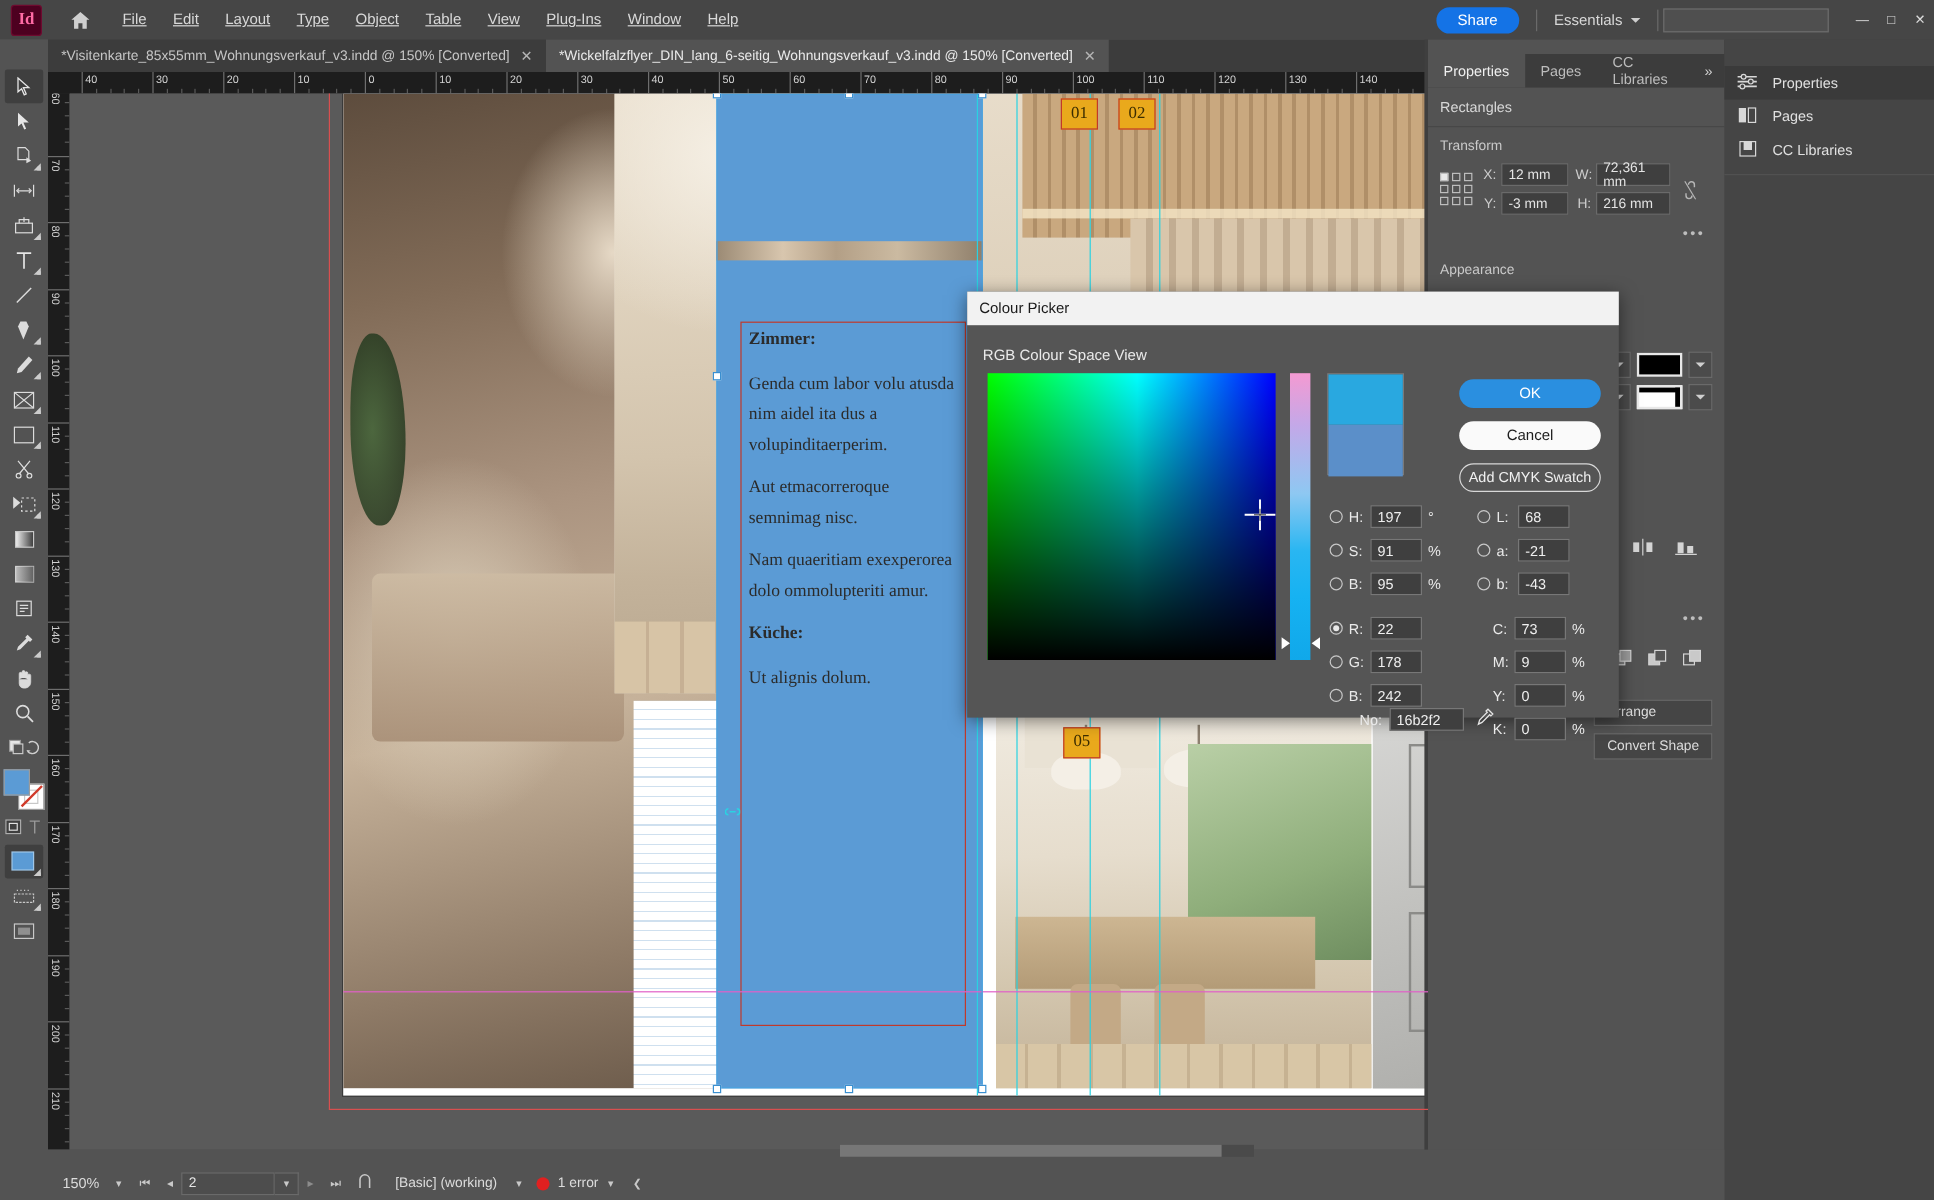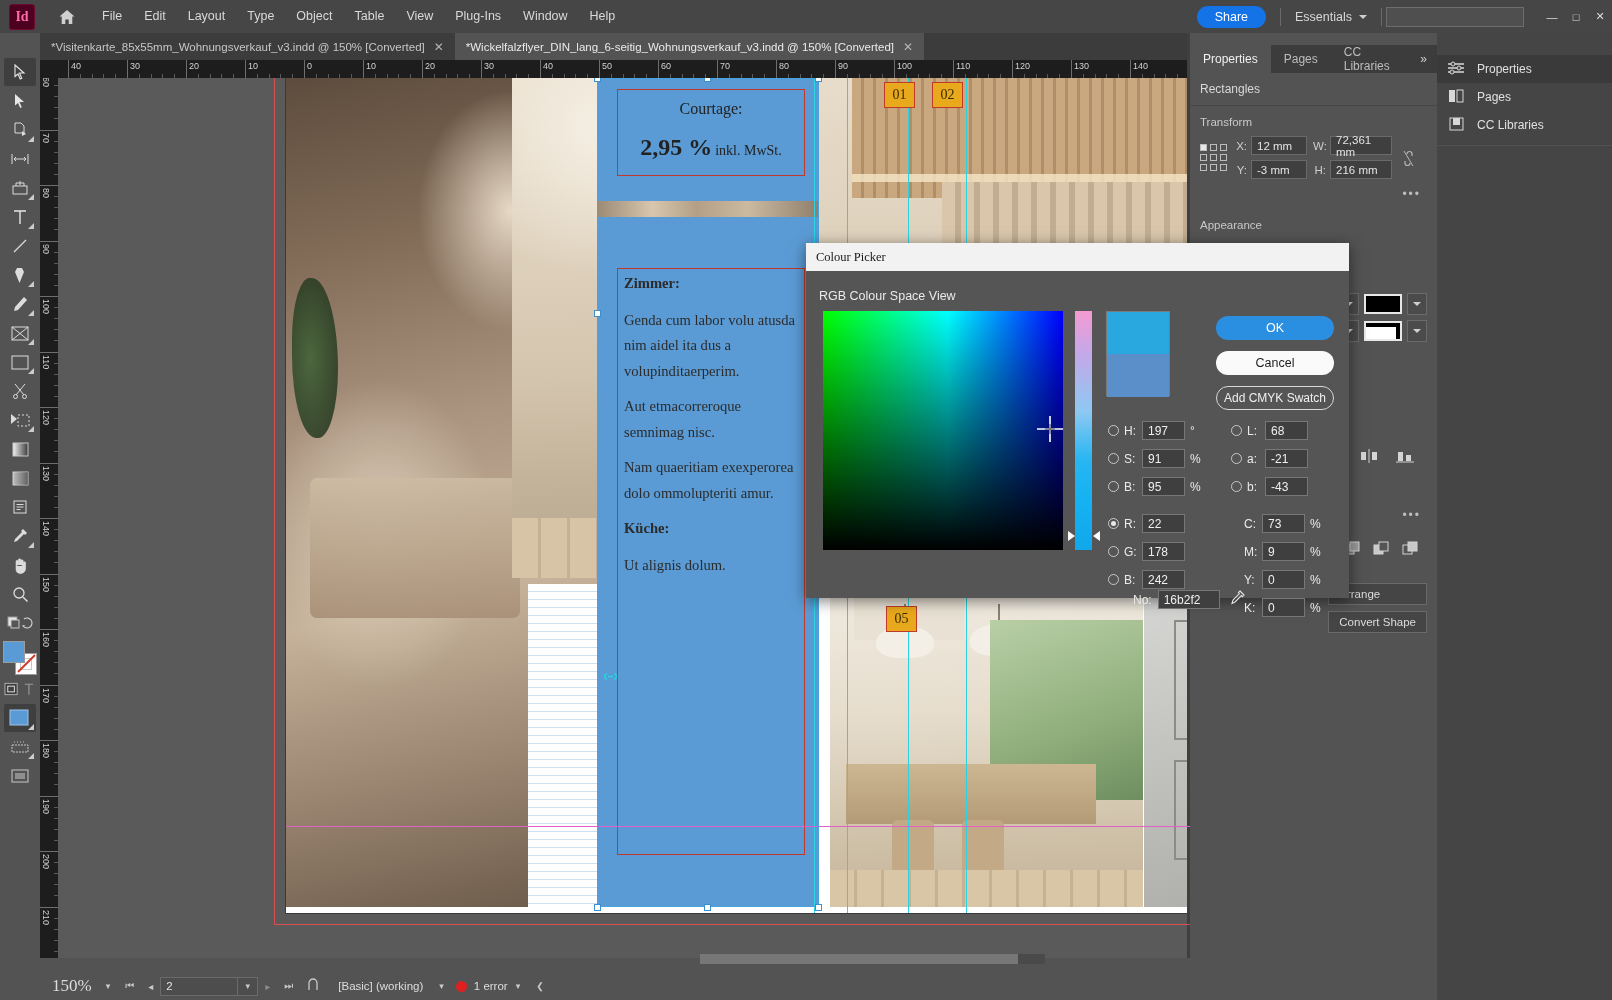--- a/index.html
+++ b/index.html
@@ -24,21 +24,21 @@
     background: #4d0020; border: 1px solid #6e0a2f; border-radius: 3px;
     color: #ff6ba5; font-size: 14px; font-weight: bold;
     display: flex; align-items: center; justify-content: center;
     font-family: "Liberation Serif", serif;
   }
   #home-icon { margin-left: 20px; width: 24px; height: 24px; display:flex;align-items:center;justify-content:center; }
   .menu-item {
     padding: 0 11px; height: 33px; line-height: 33px;
     font-size: 12.5px; color: #d9d9d9; white-space: nowrap;
   }
-  #menu-left-group { display: flex; align-items: center; margin-left: 12px; }
+  #menu-left-group { display: flex; align-items: center; margin-left: 12px; text-decoration: underline; }
   #menu-right-group {
     position: absolute; right: 0; top: 0; height: 33px;
     display: flex; align-items: center;
   }
   #share-btn {
     background: #1473e6; color: #fff; border-radius: 13px;
     padding: 4px 18px; font-size: 12.5px; margin-right: 14px;
   }
   #ws-sep { width:1px; height:18px; background:#6a6a6a; }
   #workspace-sel {
@@ -305,21 +305,21 @@
   #dock-sep { position:absolute; left:0; top:112px; width:175px;height:1px;background:#515151;}
 
   
   #dialog {
     position: absolute; left: 806px; top: 243px; width: 543px; height: 355px;
     background: #555555; box-shadow: 0 3px 14px rgba(0,0,0,0.5);
     z-index: 200;
   }
   #dlg-title {
     height: 28px; background: #f2f2f2; color: #1a1a1a;
-    display: flex; align-items: center; padding-left: 10px; font-size: 12.5px; font-family: Liberation Serif, serif;
+    display: flex; align-items: center; padding-left: 10px; font-size: 12.5px;
   }
   #dlg-body { position:absolute; left:0; top:28px; width:543px; height:327px; }
   #rgb-label { position:absolute; left:13px; top:18px; font-size:12.5px; color:#eaeaea; }
   #sq {
     position:absolute; left:17px; top:40px; width:240px; height:239px;
     background:
       linear-gradient(to bottom, rgba(0,0,0,0) 0%, rgba(0,0,0,1) 100%),
       linear-gradient(to right, #00ff00 0%, #00ffff 52%, #0000ff 100%);
   }
   #sq-cross {
@@ -387,21 +387,21 @@
   
   #statusbar {
     position:absolute; left:40px; top:958px; width:1397px; height:42px;
     background:#535353;
   }
   #status-inner {
     position:absolute; left:0; top:14px; height:28px; width:100%;
     display:flex; align-items:center; gap:0;
   }
   #zoom-val {
-    font-size:17px; color:#dcdcdc; padding: 0 6px 0 12px; font-family: Liberation Serif, serif;
+    font-size:12px; color:#dcdcdc; padding: 0 6px 0 12px;
   }
   .sb-caret { padding:0 8px; color:#c9c9c9; font-size:9px; }
   .navbtn { padding:0 7px; color:#c9c9c9; font-size:10px; }
   .navbtn.dim { color:#8c8c8c; }
   #page-fld {
     background:#4d4d4d; border:1px solid #6a6a6a; width:78px; height:19px;
     color:#e4e4e4; font-size:11.5px; padding-left:5px;
     display:flex; align-items:center;
   }
   #pgsel-caret {
@@ -916,27 +916,20 @@
     <div class="photo" style="left:858px;top:502px;width:274px;height:327px;overflow:visible">
       <div style="position:absolute;left:0;top:0;width:274px;height:327px;background:linear-gradient(165deg,#d8d8d6 0%,#c2c2bf 45%,#a9a9a6 100%)"></div>
       <div style="position:absolute;left:30px;top:40px;width:200px;height:120px;border:2px solid #8b8b88"></div>
       <div style="position:absolute;left:30px;top:180px;width:120px;height:100px;border:2px solid #8b8b88"></div>
 
     </div>
 
     <div id="lined-frame"></div>
 
     <div id="blue-rect">
-      <div id="courtage-frame">
-        <div id="courtage-label">Courtage:</div>
-        <div id="courtage-value-row">
-          <span id="courtage-pct">2,95 %</span>
-          <span id="courtage-mwst">inkl. MwSt.</span>
-        </div>
-      </div>
       <div id="strip-img"></div>
       <div id="body-frame">
         <p class="hd">Zimmer:</p>
         <p>Genda cum labor volu atusda nim aidel ita dus a volupinditaerperim.</p>
         <p>Aut etmacorreroque semnimag nisc.</p>
         <p>Nam quaeritiam exex­perorea dolo ommolup­teriti amur.</p>
         <p class="hd">Küche:</p>
         <p>Ut alignis dolum.</p>
       </div>
     </div>

